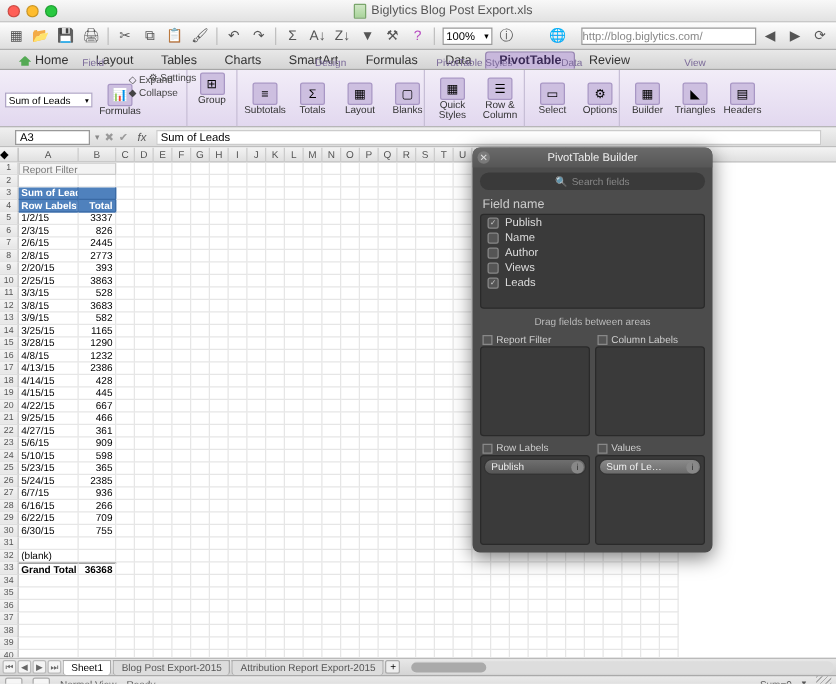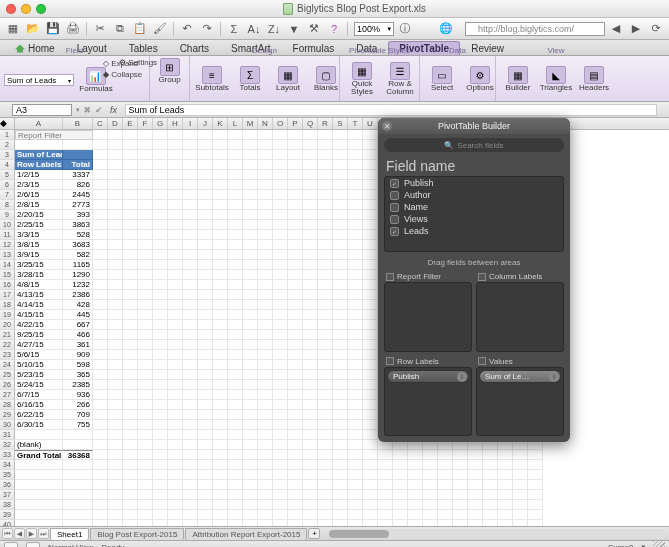--- a/index.html
+++ b/index.html
@@ -9,21 +9,21 @@
   .tl-btns { display: flex; gap: 5px; }
   .tl-btn { width: 10px; height: 10px; border-radius: 50%; border: 0.5px solid rgba(0,0,0,0.2); }
   .tl-close { background: #ff5f57; } .tl-min { background: #febc2e; } .tl-max { background: #28c840; }
   .title { flex: 1; text-align: center; font-size: 10px; color: #555; display:flex; align-items:center; justify-content:center; gap:4px;}
   .doc-icon { width:10px; height:12px; background:linear-gradient(#cfe6c5,#a9d49a); border:0.5px solid #7aa66c; border-radius:1px;}
   
   .maintb { height: 22px; background: linear-gradient(#fdfdfd,#dedede); border-bottom:1px solid #b0b0b0; display:flex; align-items:center; padding:0 4px; gap:2px;}
   .tbicon { width:18px; height:16px; display:flex; align-items:center; justify-content:center; color:#555; font-size:11px; border-radius:3px; }
   .sep { width:1px; height:14px; background:#c0c0c0; margin:0 2px;}
   .zoombox { width:40px; height:14px; border:1px solid #999; background:#fff; font-size:9px; padding:0 2px; display:flex; align-items:center; margin-left:2px;}
-  .urlbox { flex:0 0 140px; height:14px; border:1px solid #999; background:#fff; font-size:9px; padding:0 12px; display:flex; align-items:center; margin-left:8px; color:#888;}
+  .urlbox { flex:0 0 140px; height:14px; border:1px solid #999; background:#fff; font-size:9px; padding:0 0; display:flex; align-items:center; margin-left:8px; color:#888;}
   
   .ribbon-tabs { height:16px; background:linear-gradient(#e8e8e8,#d4d4d4); display:flex; align-items:flex-end; padding-left:4px; border-bottom:1px solid #a6a6a6;}
   .ribtab { padding:1px 10px; font-size:10px; color:#333; border:1px solid transparent; border-bottom:none; border-radius:3px 3px 0 0; cursor:pointer;margin-top:11px;}
   .ribtab.active { background:#c8b8dc; border-color:#9988b3; color:#3b2b57; font-weight:bold;}
   .ribtab.home { display:flex; align-items:center; gap:3px;}
   .home-ic { width:10px; height:8px; background:#5a5; clip-path: polygon(50% 0,100% 60%,80% 60%,80% 100%,20% 100%,20% 60%,0 60%); }
   
   .ribbon { height:46px; background:linear-gradient(#f2edf8,#e2d8ef); border-bottom:1px solid #a6a6a6; display:flex; }
   .rgroup { border-right:1px solid #c7bed6; padding:1px 4px 0; display:flex; flex-direction:row; position:relative;}
   .glabel { position:absolute; top:-10px; left:50%; transform:translateX(-50%); font-size:8px; color:#7b6a99; white-space:nowrap;}
@@ -51,21 +51,21 @@
   .cell.hdrblue { background:#4f81bd; color:#fff; font-weight:bold; border-right:1px solid #3a6aa5; border-bottom:1px solid #3a6aa5;}
   .cell.sumrow { border-top:1px solid #888; font-weight:bold;}
   .cell.filterbtn::after { content:"▾"; font-size:6px; margin-left:auto; color:#fff; background:#6a93c7; padding:0 1px; border-radius:1px;}
   
   .rf-cell { width:48px; border:1px solid #ccc; background:#f4f4f4; font-size:8px; padding:0 2px; display:flex; align-items:center; color:#777;}
   
   .ptpanel { position:absolute; top:118px; left:378px; width:192px; height:324px; background:#4c4c4c; border-radius:6px; box-shadow:0 4px 15px rgba(0,0,0,0.5); color:#ddd; display:flex; flex-direction:column; overflow:hidden;}
   .ptp-title { height:16px; background:linear-gradient(#6a6a6a,#565656); display:flex; align-items:center; justify-content:center; font-size:9px; color:#eee; position:relative;}
   .ptp-close { position:absolute; left:4px; width:10px; height:10px; border-radius:50%; background:#7a7a7a; color:#ddd; font-size:8px; display:flex; align-items:center; justify-content:center; cursor:pointer;}
   .ptp-search { margin:4px 6px; height:14px; background:#3a3a3a; border-radius:7px; display:flex; align-items:center; justify-content:center; color:#888; font-size:8px; gap:3px;}
-  .ptp-label { font-size:14px; color:#ccc; padding:2px 8px 0;}
+  .ptp-label { font-size:10px; color:#ccc; padding:2px 8px 0;}
   .ptp-fields { margin:2px 6px; background:#3a3a3a; border:1px solid #2a2a2a; border-radius:3px; height:76px; overflow:hidden;}
   .ptp-field { display:flex; align-items:center; gap:5px; padding:1px 5px; font-size:9px; color:#ddd;}
   .ptp-chk { width:9px; height:9px; border:1px solid #888; border-radius:2px; background:#555; display:flex; align-items:center; justify-content:center; font-size:6px; color:#ccc;}
   .ptp-chk.on::after { content:"✓"; }
   .ptp-drag { text-align:center; font-size:8px; color:#bbb; padding:4px 0 2px;}
   .ptp-areas { flex:1; display:grid; grid-template-columns:1fr 1fr; grid-template-rows:auto auto; gap:0; padding:0 4px 4px;}
   .ptp-area { display:flex; flex-direction:column; margin:2px;}
   .ptp-area-h { display:flex; align-items:center; gap:3px; font-size:8px; color:#ccc; padding:1px 2px;}
   .ptp-area-box { flex:1; background:#3a3a3a; border:1px solid #2a2a2a; border-radius:3px; min-height:50px; padding:2px;}
   .ptp-pill { background:linear-gradient(#6f6f6f,#555); border:1px solid #333; border-radius:8px; font-size:8px; padding:1px 14px 1px 5px; color:#eee; position:relative; white-space:nowrap; overflow:hidden; text-overflow:ellipsis;}
@@ -1701,25 +1701,25 @@
     <span>Search fields</span>
   </div>
   <div class="ptp-label">Field name</div>
   <div class="ptp-fields" id="ptpfields">
       <div class="ptp-field">
         <div class="ptp-chk on"></div>
         <span>Publish</span>
       </div>
       <div class="ptp-field">
         <div class="ptp-chk"></div>
-        <span>Author</span>
+        <span>Name</span>
       </div>
       <div class="ptp-field">
         <div class="ptp-chk"></div>
-        <span>Name</span>
+        <span>Author</span>
       </div>
       <div class="ptp-field">
         <div class="ptp-chk"></div>
         <span>Views</span>
       </div>
       <div class="ptp-field">
         <div class="ptp-chk on"></div>
         <span>Leads</span>
       </div>
     </div>

